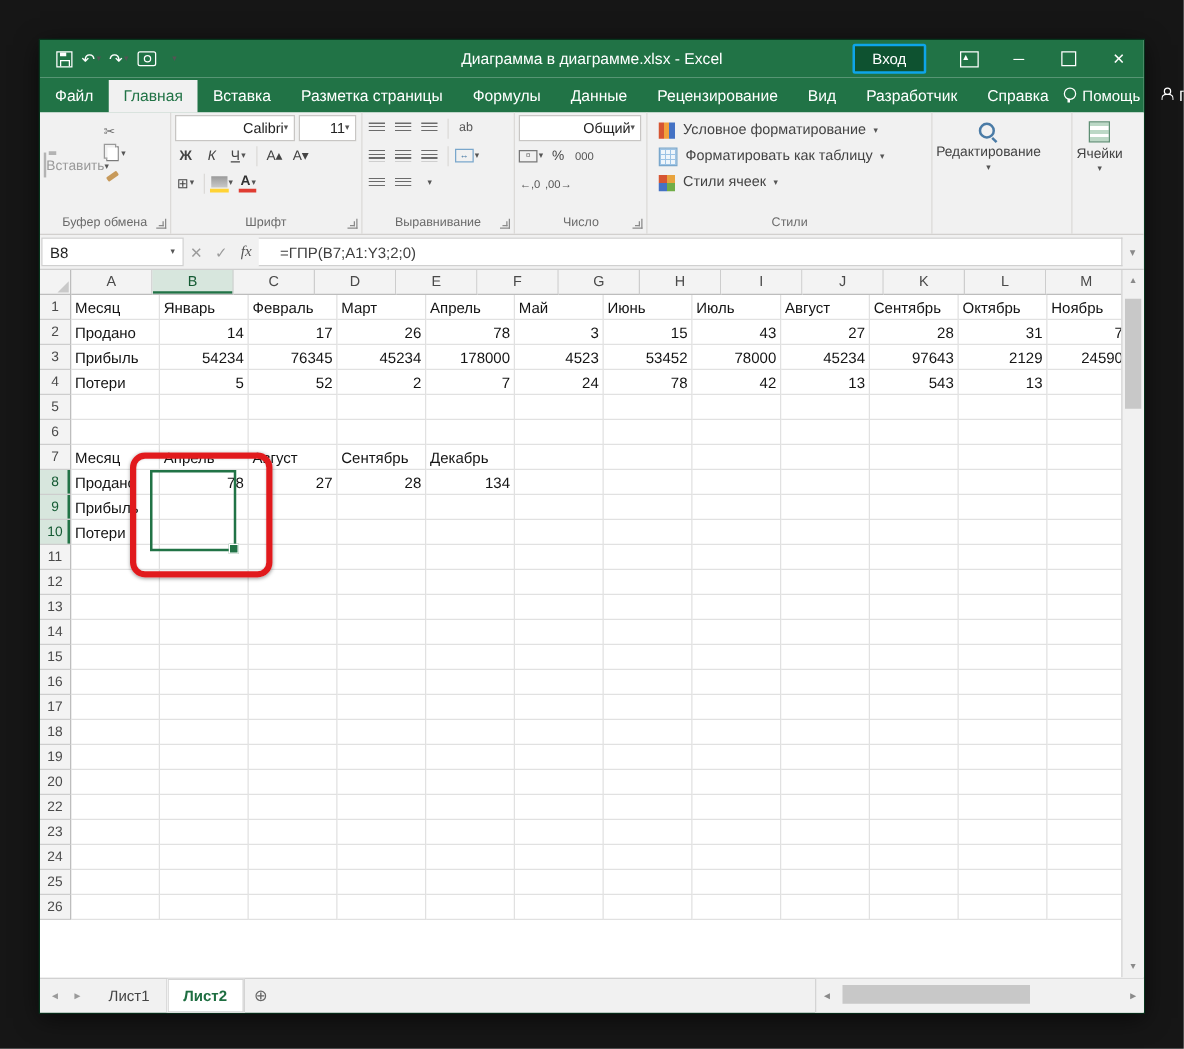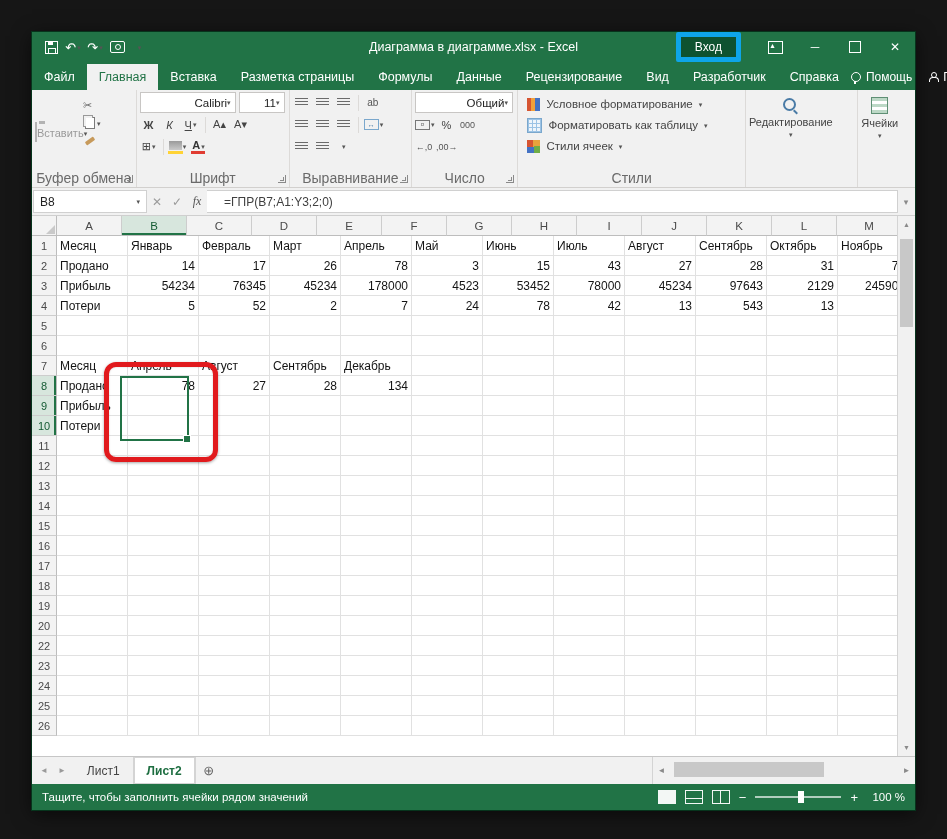--- a/index.html
+++ b/index.html
@@ -11,44 +11,44 @@
   .qat{display:flex;align-items:center;padding-left:10px;gap:4px;z-index:2;}
   .qbtn{height:22px;min-width:18px;display:flex;align-items:center;justify-content:center;font-size:13px;color:#fff;}
   .qbtn .dd{font-size:7px;margin-left:1px;}
   .floppy-icon{width:11px;height:11px;border:1px solid #fff;position:relative;}
   .floppy-icon::before{content:"";position:absolute;left:2px;top:0;width:5px;height:3px;background:#fff;}
   .floppy-icon::after{content:"";position:absolute;left:2px;bottom:0;width:6px;height:4px;border:1px solid #fff;border-bottom:none;}
   .camera-icon{width:13px;height:10px;border:1px solid #fff;border-radius:2px;position:relative;}
   .camera-icon::before{content:"";position:absolute;left:4px;top:2px;width:4px;height:4px;border:1px solid #fff;border-radius:50%;}
   .tb-title{position:absolute;left:0;right:0;text-align:center;font-size:12.5px;pointer-events:none;z-index:1;}
   .tb-right{margin-left:auto;display:flex;align-items:center;height:100%;z-index:2;}
-  .signin-btn{background:#0e5230;border:5px solid #0ea5e9;color:#fff;font-size:12px;padding:3px 14px;border-radius:2px;margin-right:14px;}
+  .signin-btn{background:#0e5230;border:2px solid #0ea5e9;color:#fff;font-size:12px;padding:3px 14px;border-radius:2px;margin-right:14px;}
   .winbtn{width:40px;height:100%;display:flex;align-items:center;justify-content:center;font-size:12px;color:#fff;}
   .ribbon-display-icon{width:13px;height:11px;border:1px solid #fff;position:relative;}
   .ribbon-display-icon::before{content:"▴";position:absolute;left:2px;top:-1px;font-size:8px;color:#fff;}
   .maximize-icon{width:10px;height:10px;border:1px solid #fff;}
 
   
   .tabsrow{height:28px;background:#217346;display:flex;align-items:flex-end;color:#fff;font-size:12.5px;flex:0 0 auto;}
   .rtab{padding:6px 12px 6px;white-space:nowrap;}
   .rtab.active{background:#f1f1f1;color:#217346;}
   .tabs-right{margin-left:auto;display:flex;align-items:center;gap:16px;padding:0 14px 6px 0;font-size:12px;}
-  .tr-item{display:flex;align-items:center;gap:5px;margin-top:43px;}
+  .tr-item{display:flex;align-items:flex-start;gap:5px;margin-top:43px;}
   .bulb-icon{width:8px;height:8px;border:1px solid #fff;border-radius:50%;position:relative;}
   .bulb-icon::after{content:"";position:absolute;left:2px;bottom:-3px;width:2px;height:3px;background:#fff;}
   .person-icon{width:10px;height:10px;position:relative;}
   .person-icon::before{content:"";position:absolute;left:3px;top:0;width:4px;height:4px;border:1px solid #fff;border-radius:50%;}
   .person-icon::after{content:"";position:absolute;left:1px;bottom:0;width:8px;height:4px;border:1px solid #fff;border-bottom:none;border-radius:4px 4px 0 0;}
 
   
   .ribbon{height:97px;background:#f1f1f1;display:flex;border-bottom:1px solid #d2d0ce;flex:0 0 auto;font-size:11px;color:#444;}
   .rgroup{display:flex;flex-direction:column;position:relative;padding:2px 3px 0;}
   .rgroup + .rgroup{border-left:1px solid #dcdad8;}
   .rg-body{flex:1;display:flex;}
-  .rg-label{height:16px;line-height:15px;font-size:14px;color:#6a6a6a;text-align:center;}
+  .rg-label{height:16px;line-height:15px;font-size:10px;color:#6a6a6a;text-align:center;}
   .launcher-icon{position:absolute;right:3px;bottom:4px;width:7px;height:7px;border-right:1px solid #8a8a8a;border-bottom:1px solid #8a8a8a;}
   .launcher-icon::before{content:"";position:absolute;right:1px;bottom:1px;width:3px;height:3px;border-right:1px solid #8a8a8a;border-bottom:1px solid #8a8a8a;}
   .dd{font-size:7px;color:#555;line-height:1;}
   .rbtn{display:inline-flex;align-items:center;justify-content:center;min-width:18px;height:18px;gap:1px;}
   .combo{background:#fff;border:1px solid #c8c6c4;height:19px;display:flex;align-items:center;padding:0 4px;font-size:11.5px;color:#222;justify-content:flex-end;}
 
   
   .g-clip{width:100px;}
   .paste-btn{width:48px;display:flex;flex-direction:row;align-items:center;color:#9a9a9a;font-size:11px;padding-top:3px;}
   .clip-icon{width:14px;height:18px;border:1px solid #b3b3b3;background:#fbfbfb;position:relative;margin-bottom:3px;}
@@ -846,28 +846,14 @@
     <span class="addsheet">⊕</span>
     <div class="hscroll">
       <span class="harrow">◄</span>
       <span class="htrack">
           <span class="hthumb"></span>
         </span>
       <span class="harrow">►</span>
     </div>
   </div>
 
-  <div class="statusbar">
-    <span>Тащите, чтобы заполнить ячейки рядом значений</span>
-    <div class="sb-right">
-      <span class="viewico v1"></span>
-      <span class="viewico v2"></span>
-      <span class="viewico v3"></span>
-      <span class="zoomsign">−</span>
-      <span class="zoomtrack">
-          <span class="zoomthumb"></span>
-        </span>
-      <span class="zoomsign">+</span>
-      <span class="zoomval">100 %</span>
-    </div>
-  </div>
 
 </div>
 
 </body></html>

